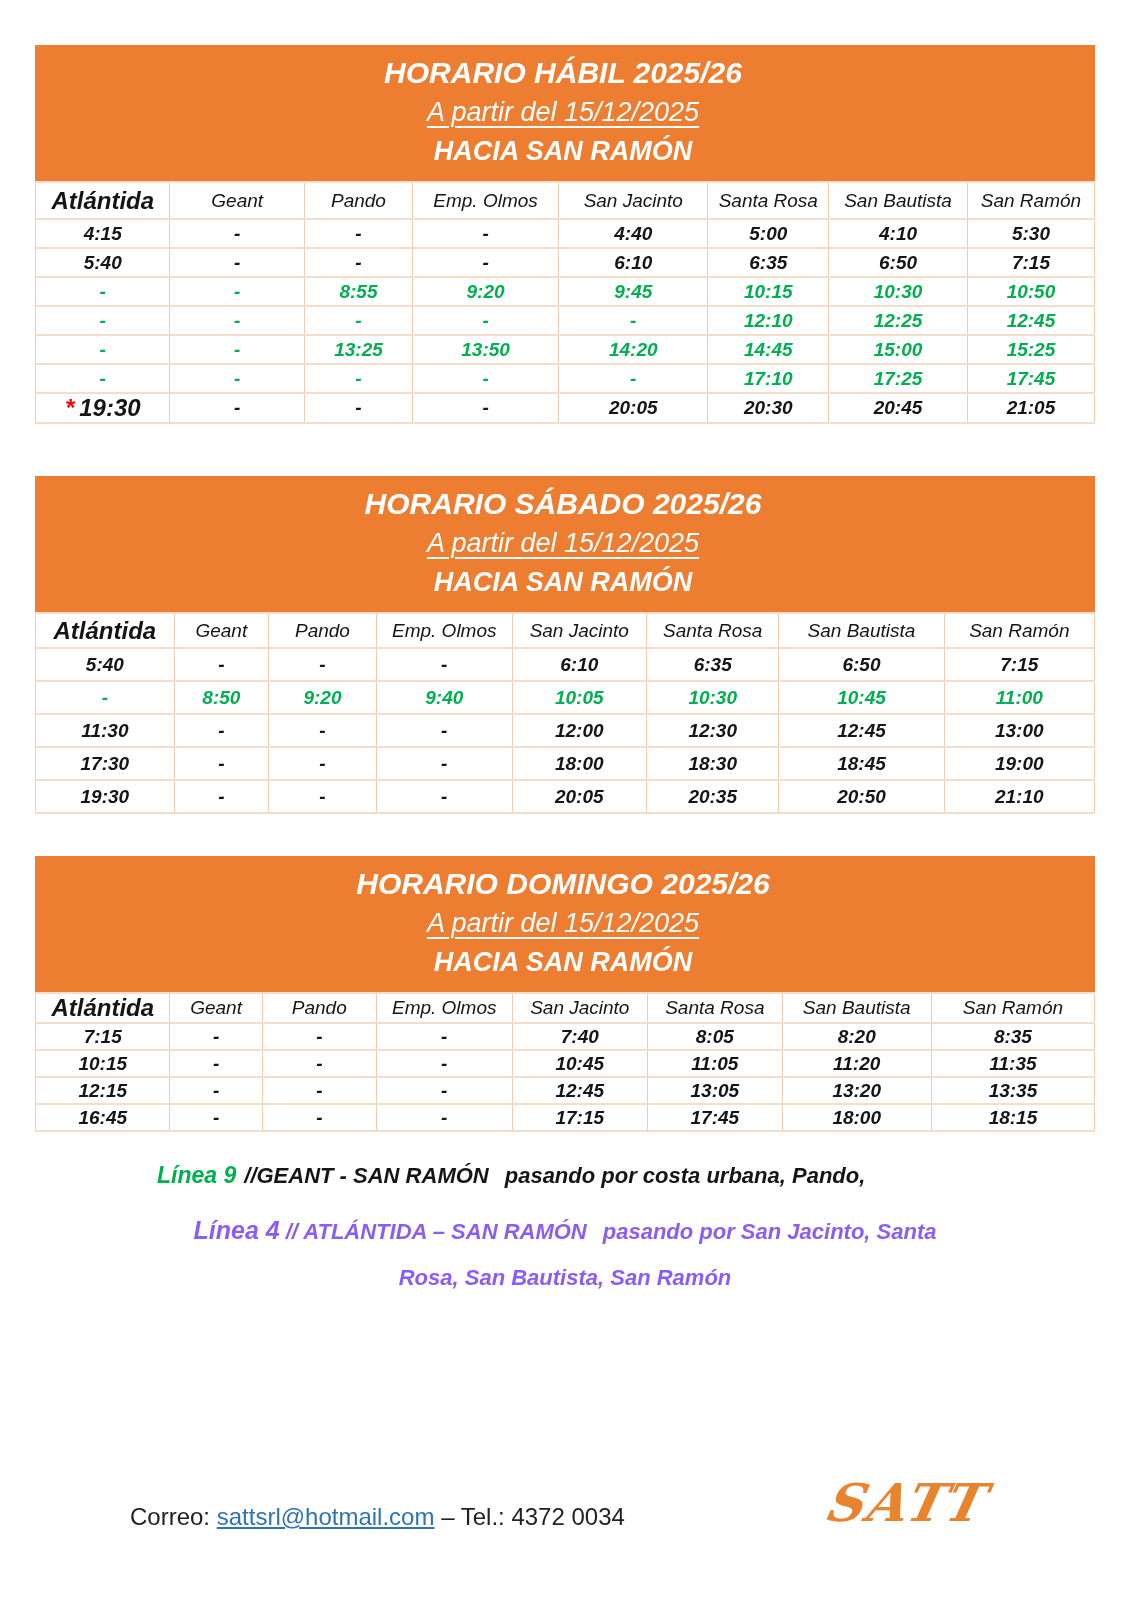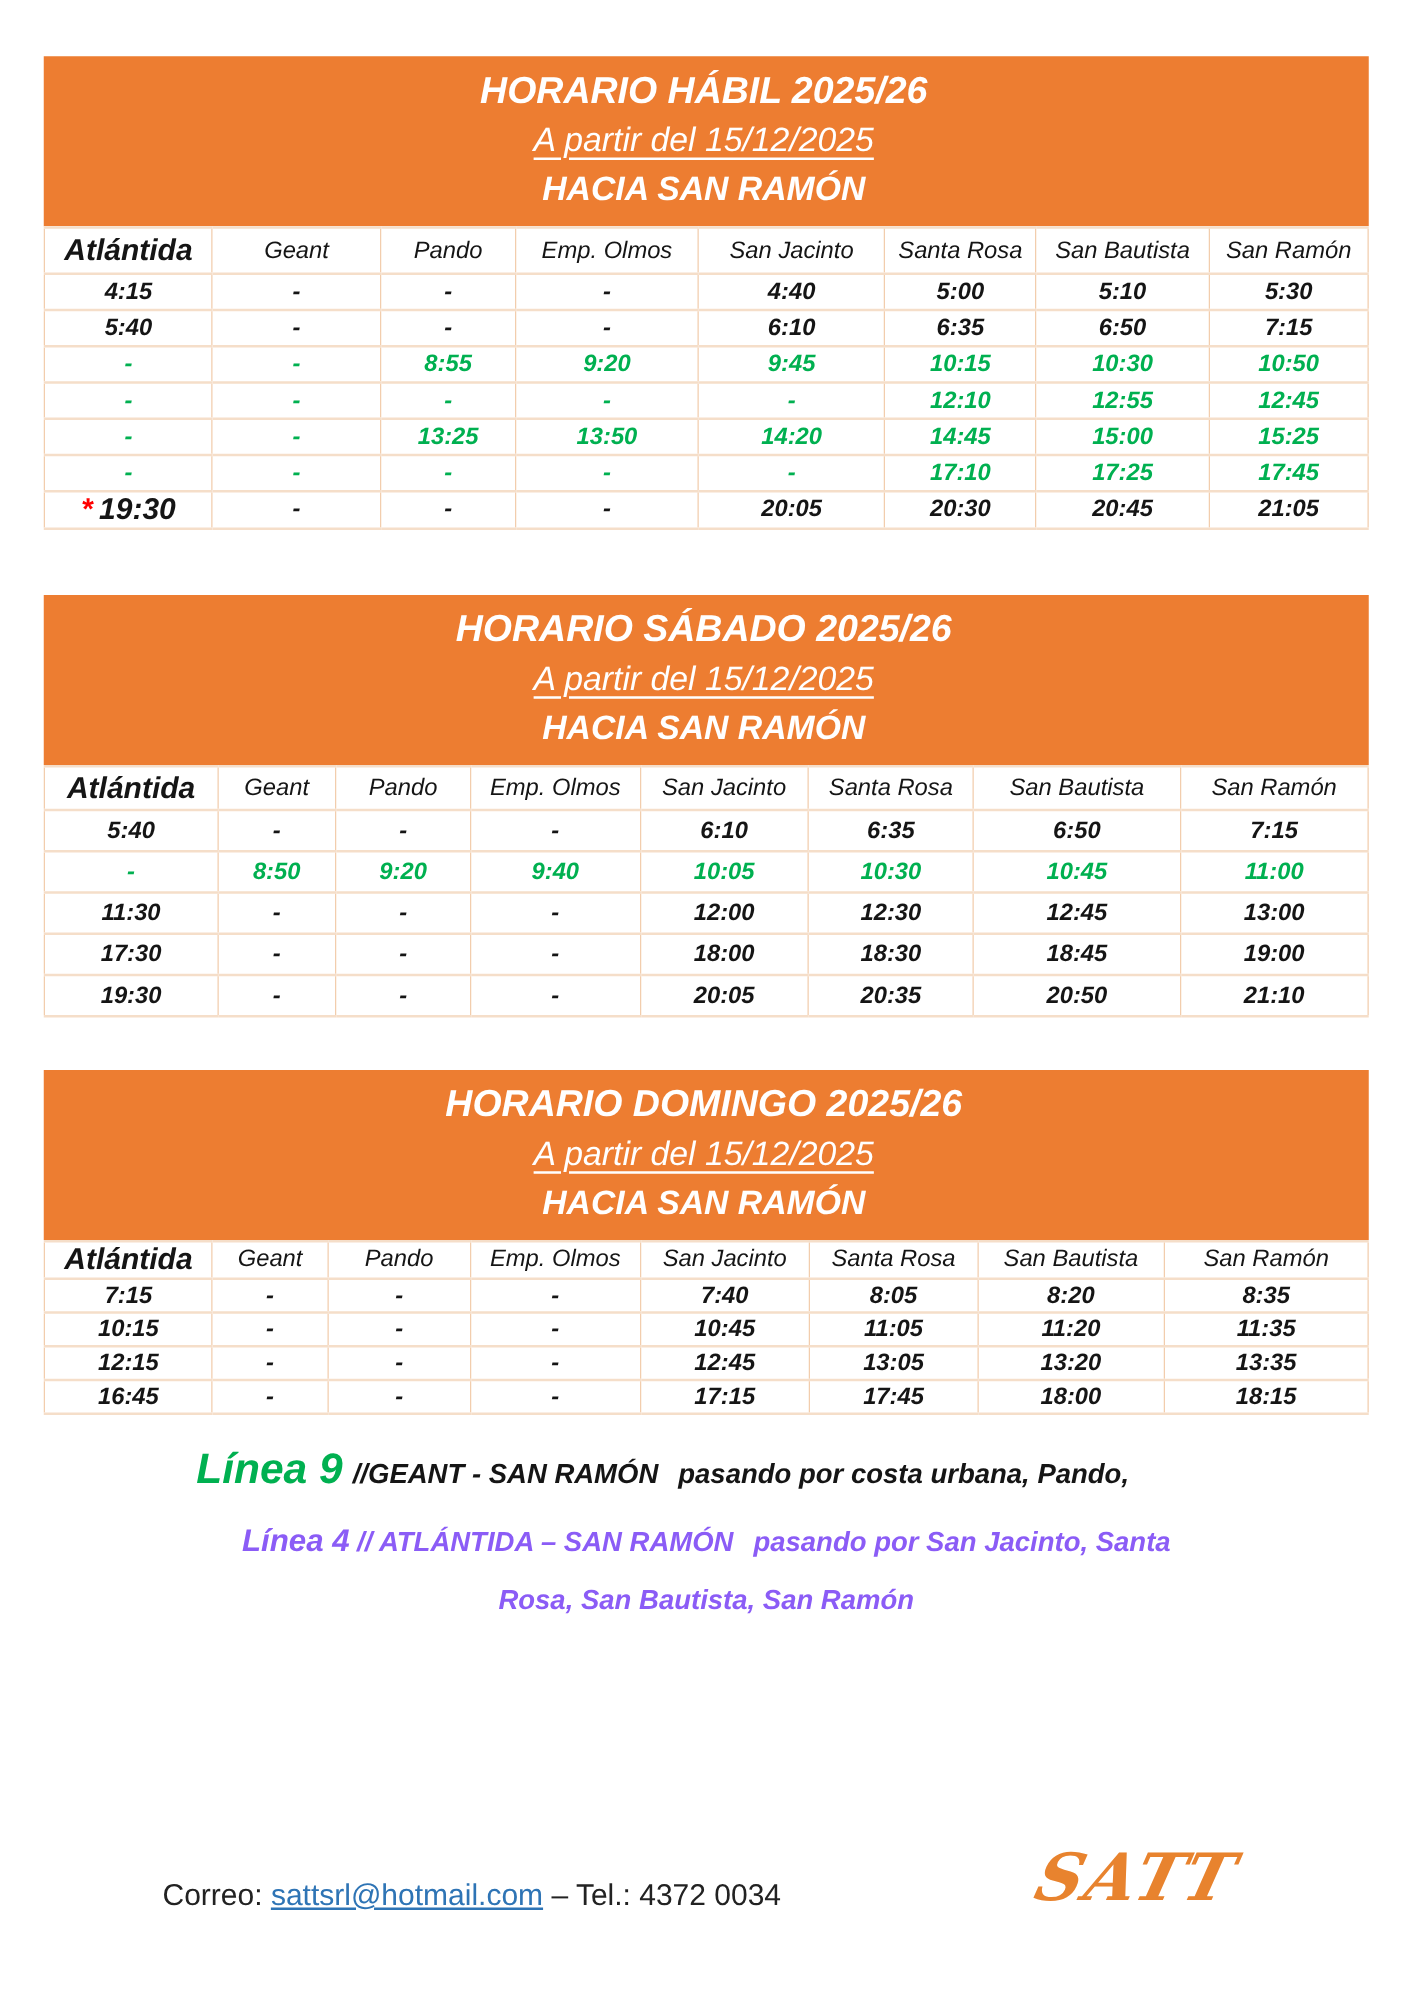--- a/index.html
+++ b/index.html
@@ -39,21 +39,21 @@
   .tbl-2 th{height:27px;} .tbl-2 td{height:25px;}
 
   .gap-a{height:52px;} .gap-b{height:42px;}
 
   
   .note-red{
     margin-top:8px;text-align:center;color:#FF0000;
     font-weight:bold;font-style:italic;font-size:27px;line-height:36px;
   }
   .linea9{margin:20px 0 0 122px;font-style:italic;font-weight:bold;font-size:22px;line-height:46px;color:#151515;}
-  .linea9 .lbl{color:#00B050;font-size:34px;margin-right:8px;}
+  .linea9 .lbl{color:#00B050;font-size:23px;margin-right:8px;}
   .linea9 .via{margin-left:16px;}
   .linea4{margin-top:8px;text-align:center;font-style:italic;font-weight:bold;font-size:22px;line-height:46px;color:#8b5cf6;}
   .linea4 .lbl{font-size:25px;margin-right:6px;}
   .linea4 .via{margin-left:16px;}
 
   
   .bottom-row{position:absolute;left:0;top:1472px;width:1131px;height:80px;}
   .contact{position:absolute;left:130px;top:31px;font-size:24px;color:#222;}
   .contact a{color:#2E74B5;text-decoration:underline;}
   .logo{
@@ -97,21 +97,21 @@
           </tr>
         </thead>
         <tbody>
           <tr class="black">
             <td>4:15</td>
             <td>-</td>
             <td>-</td>
             <td>-</td>
             <td>4:40</td>
             <td>5:00</td>
-            <td>5:10</td>
+            <td>4:10</td>
             <td>5:30</td>
           </tr>
           <tr class="black">
             <td>5:40</td>
             <td>-</td>
             <td>-</td>
             <td>-</td>
             <td>6:10</td>
             <td>6:35</td>
             <td>6:50</td>
@@ -127,21 +127,21 @@
             <td>10:30</td>
             <td>10:50</td>
           </tr>
           <tr class="green">
             <td>-</td>
             <td>-</td>
             <td>-</td>
             <td>-</td>
             <td>-</td>
             <td>12:10</td>
-            <td>12:55</td>
+            <td>12:25</td>
             <td>12:45</td>
           </tr>
           <tr class="green">
             <td>-</td>
             <td>-</td>
             <td>13:25</td>
             <td>13:50</td>
             <td>14:20</td>
             <td>14:45</td>
             <td>15:00</td>

